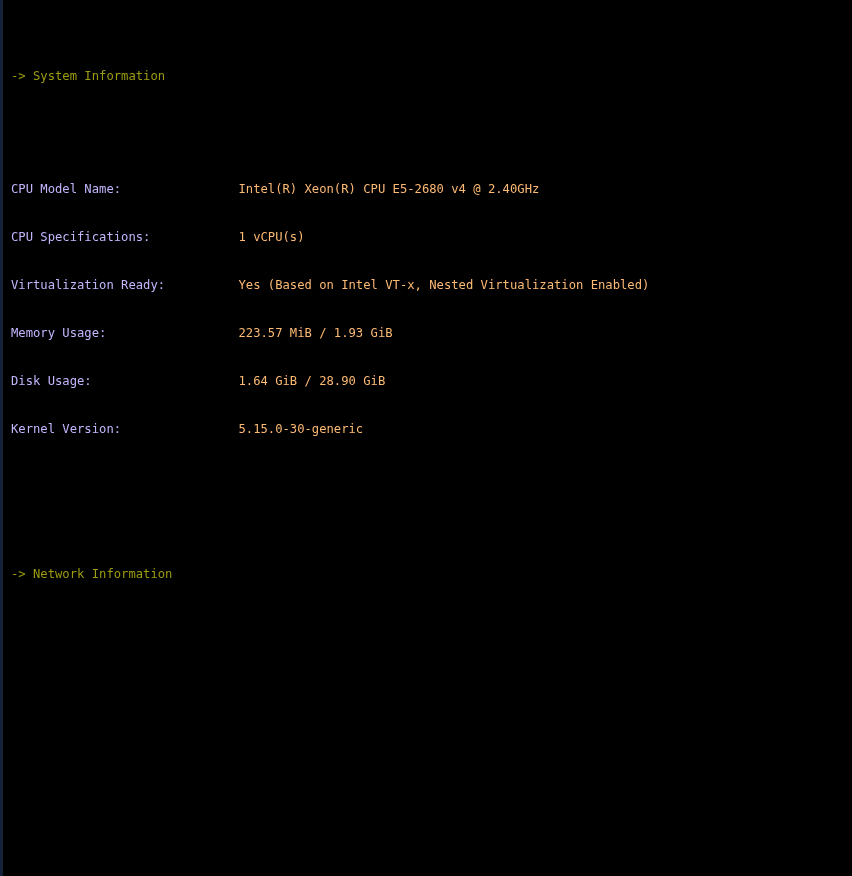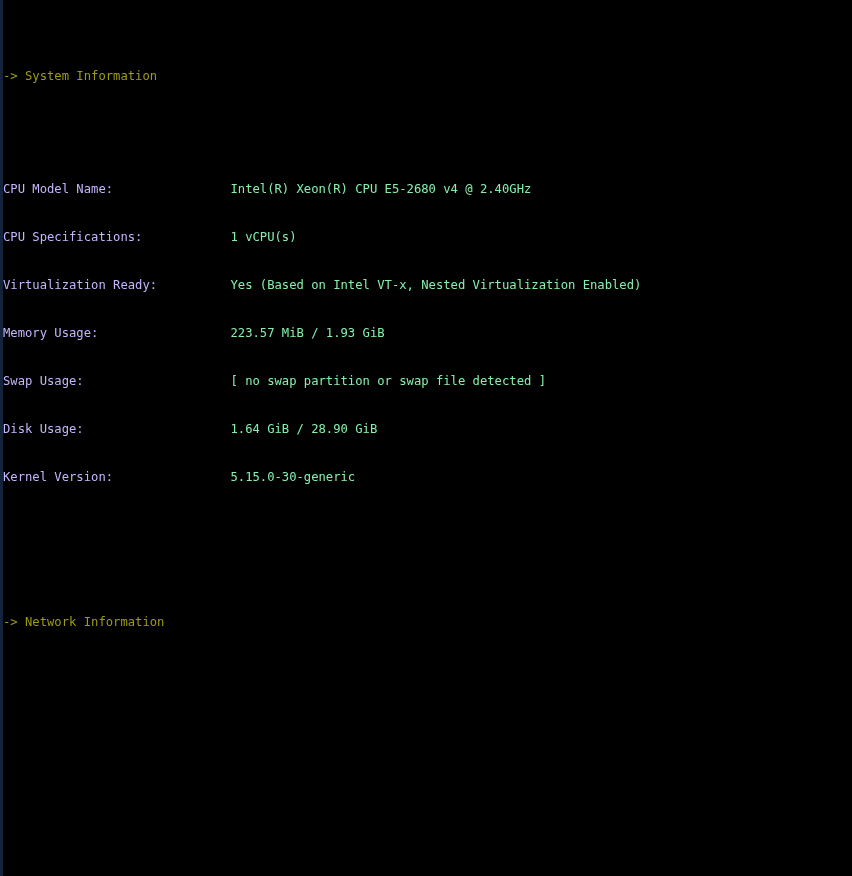--- a/index.html
+++ b/index.html
@@ -27,41 +27,40 @@
     letter-spacing: 0px;
     white-space: pre;
     overflow: hidden;
   }
   .line {
     height: 16.05px;
     white-space: pre;
     display: block;
   }
   .blank { height: 16.05px; display: block; }
-  .pad { }
+  .pad { padding-left: 8px; }
 
   
   .hdr   { color: #9c9c10; }   
   .lbl   { color: #c4b5fd; }   
-  .val   { color: #86efac; }
+  .val   { color: #fdba74; }
 </style>
 </head>
 <body>
 
 <div id="terminal">
 
   
   <span class="line pad hdr">-&gt; System Information</span>
   <span class="blank"></span>
 
   <span class="line pad"><span class="lbl">CPU Model Name:                </span><span class="val">Intel(R) Xeon(R) CPU E5-2680 v4 @ 2.40GHz</span></span>
   <span class="line pad"><span class="lbl">CPU Specifications:            </span><span class="val">1 vCPU(s)</span></span>
   <span class="line pad"><span class="lbl">Virtualization Ready:          </span><span class="val">Yes (Based on Intel VT-x, Nested Virtualization Enabled)</span></span>
   <span class="line pad"><span class="lbl">Memory Usage:                  </span><span class="val">223.57 MiB / 1.93 GiB</span></span>
-  <span class="line pad"><span class="lbl">Swap Usage:                    </span><span class="val">[ no swap partition or swap file detected ]</span></span>
   <span class="line pad"><span class="lbl">Disk Usage:                    </span><span class="val">1.64 GiB / 28.90 GiB</span></span>
   <span class="line pad"><span class="lbl">Kernel Version:                </span><span class="val">5.15.0-30-generic</span></span>
 
   <span class="blank"></span>
 
   
   <span class="line pad hdr">-&gt; Network Information</span>
   <span class="blank"></span>
 
   

